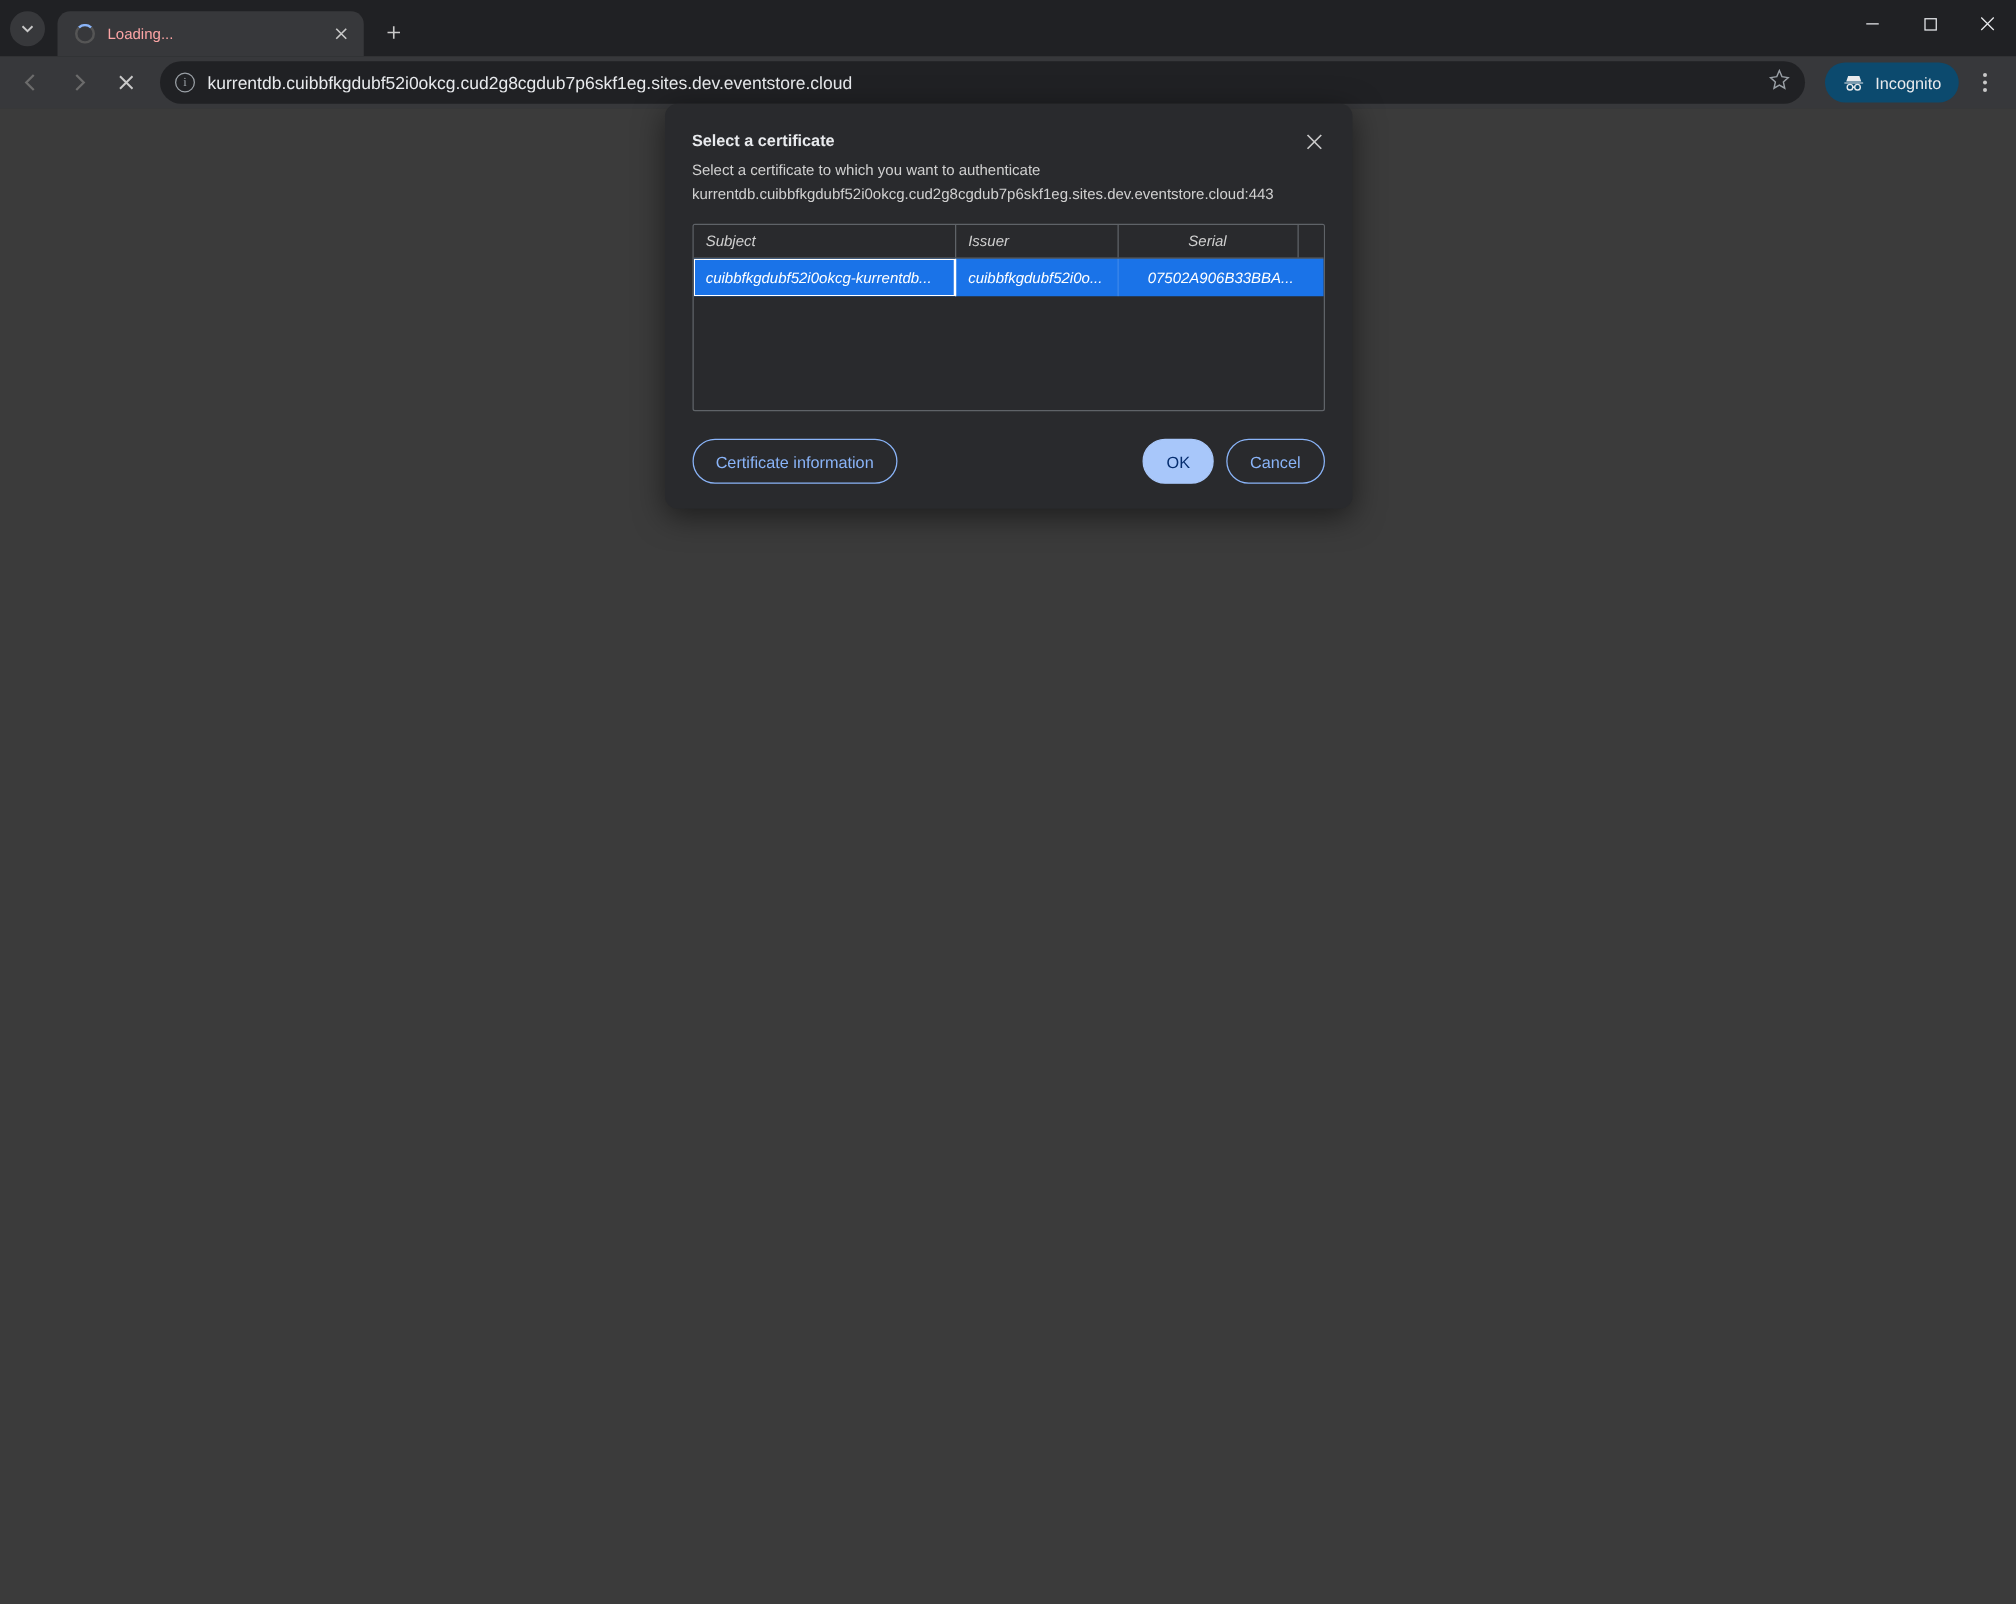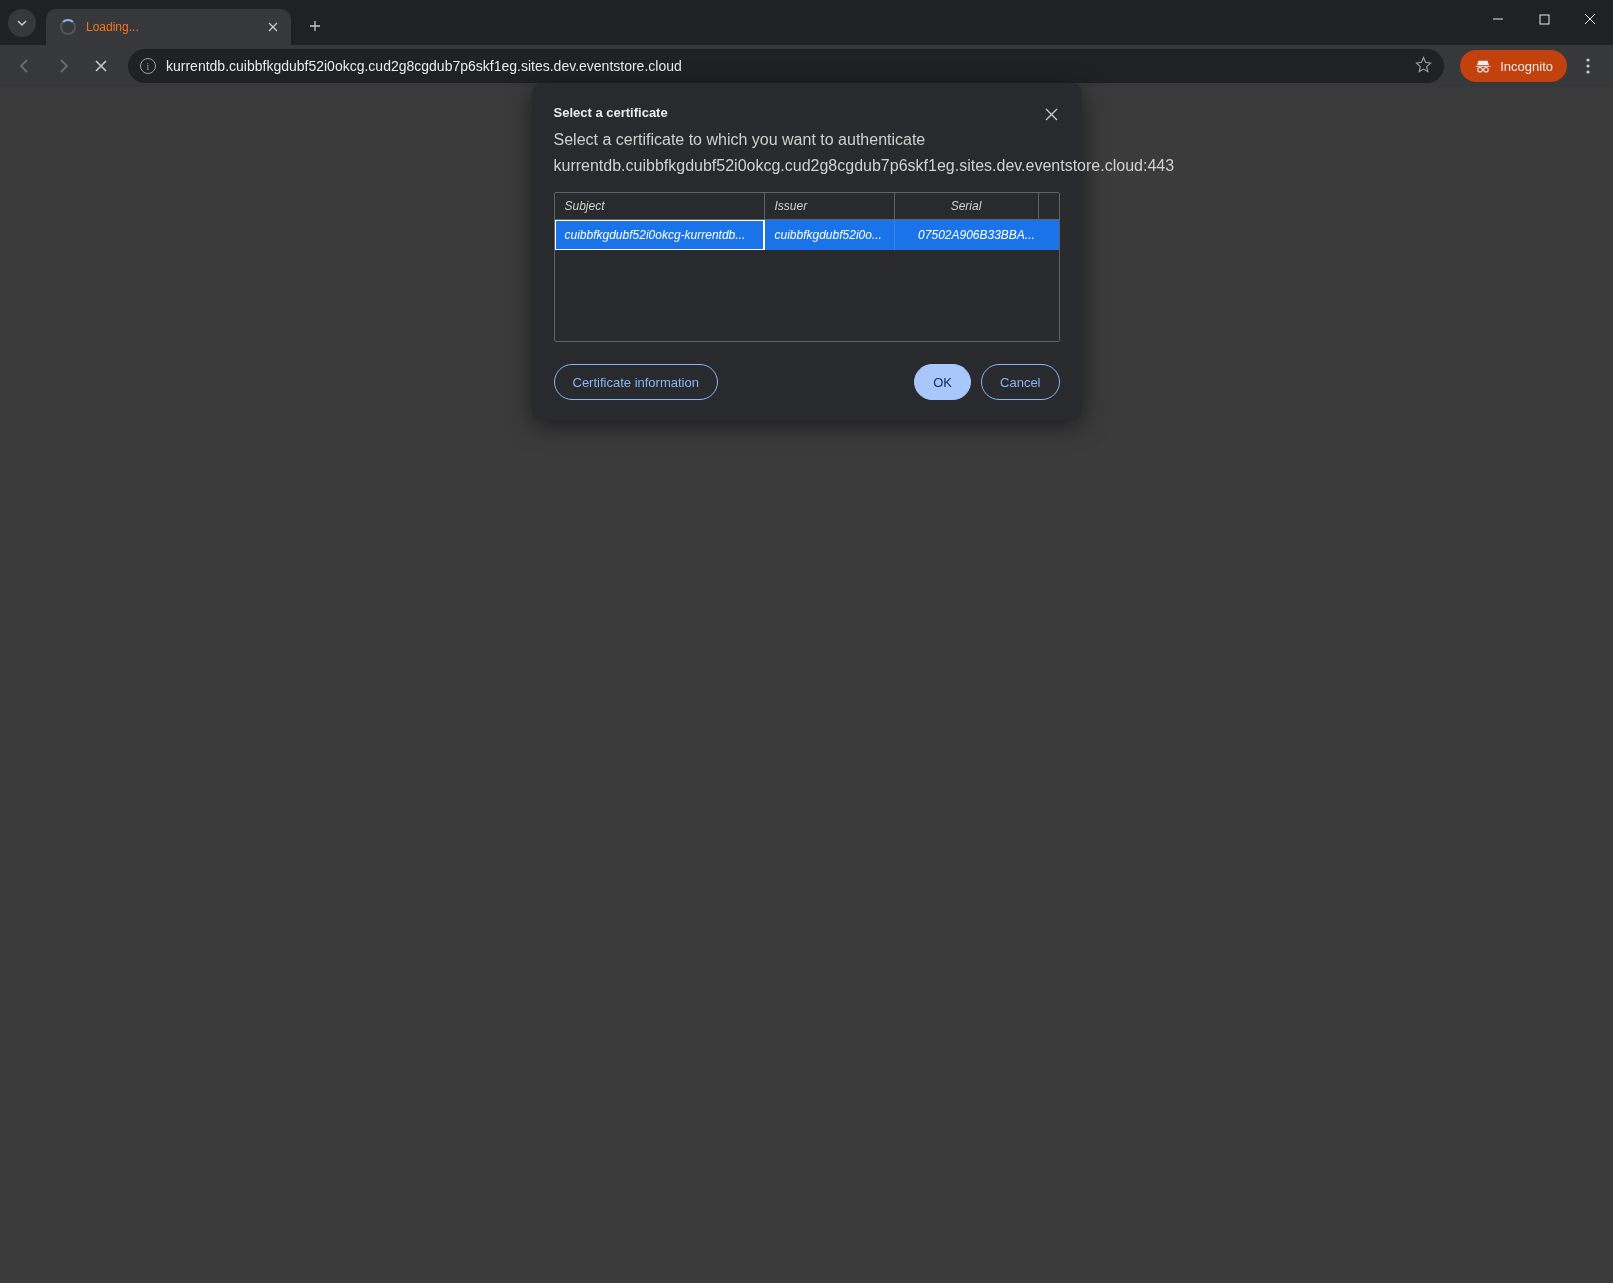--- a/index.html
+++ b/index.html
@@ -31,21 +31,21 @@
     }
     .tab {
       height: 36px;
       background: #37383b;
       border-radius: 10px 10px 0 0;
       display: flex;
       align-items: center;
       padding: 0 14px;
       min-width: 245px;
       position: relative;
-      color: #f97316;
+      color: #fca5a5;
       font-size: 12px;
     }
     .spinner {
       width: 16px; height: 16px;
       border: 2px solid #555;
       border-top-color: #8ab4f8;
       border-radius: 50%;
       margin-right: 10px;
       animation: spin 1s linear infinite;
     }
@@ -117,21 +117,21 @@
       font-size: 10px; color: #9aa0a6;
       font-family: serif;
       flex-shrink: 0;
     }
     .omnibox .url { color: #e8eaed; flex:1; white-space: nowrap; overflow:hidden; }
     .star-btn {
       color: #9aa0a6; cursor:pointer; font-size:16px;
     }
     .incognito-chip {
       height: 32px;
-      background: #c2410c;
+      background: #0c4a6e;
       border-radius: 16px;
       display: flex; align-items: center;
       padding: 0 14px;
       gap: 8px;
       color: #e8eaed;
       font-size: 13px;
       margin-left: 6px;
       cursor: pointer;
     }
     .incognito-chip svg { fill: #e8eaed; }
@@ -164,21 +164,21 @@
     }
     .dialog-title {
       font-size: 13px;
       font-weight: 600;
       margin-bottom: 0;
     }
     .dialog-close {
       color:#c9c9c9; cursor:pointer; padding:2px;
     }
     .dialog-desc {
-      font-size: 16px;
+      font-size: 12px;
       color: #d0d0d0;
       line-height: 1.6;
       margin-bottom: 14px;
     }
     .cert-table {
       border: 1px solid #5f6368;
       border-radius: 2px;
       overflow:hidden;
       height: 150px;
       font-style: italic;

